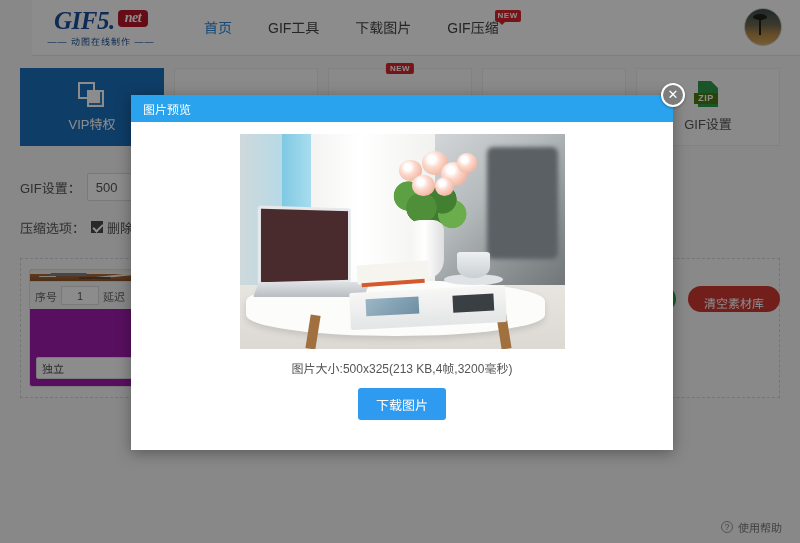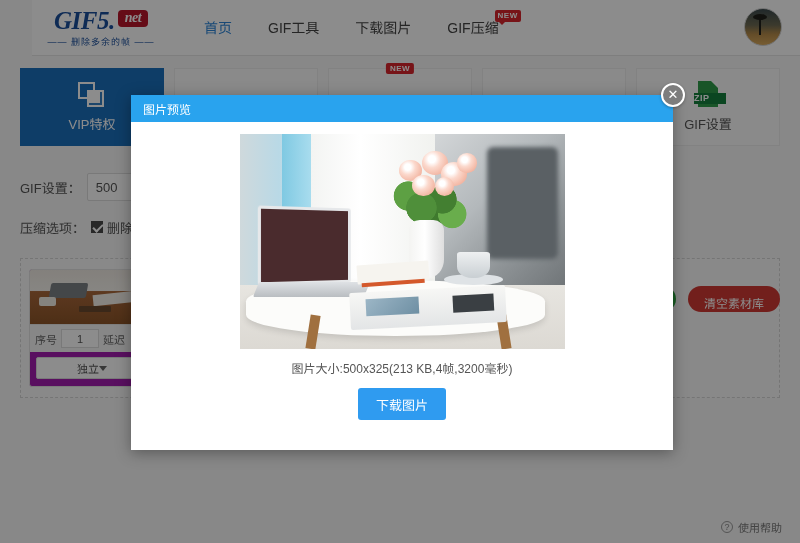--- a/index.html
+++ b/index.html
@@ -186,25 +186,26 @@
     background: #2e9b4a;
   }
   .ico-zip .fold {
     position: absolute; right: 5px; top: 0;
     width: 0; height: 0;
     border-top: 7px solid #ffffff;
     border-left: 7px solid transparent;
   }
   .ico-zip .zip-label {
     position: absolute; left: 1px; bottom: 5px;
-    width: 32px;
-    background: #15803d;
+    width: 24px;
+    background: #4d7c0f;
     color: #ffffff;
     font-size: 9px;
     font-weight: bold;
+    text-align: center;
     line-height: 11px;
     letter-spacing: 0.5px;
   }
   .card-new-badge {
     position: absolute;
     top: -6px; left: 50%;
     transform: translateX(-50%);
     background: #d9252c;
     color: #fff;
     font-size: 8px;
@@ -375,23 +376,24 @@
   }
   .sel {
     flex: 1;
     height: 22px;
     border: 1px solid #dcdcdc;
     background: #ffffff;
     font-size: 11px;
     color: #555;
     padding: 0 5px;
     display: flex; align-items: center;
-    justify-content: center;
+    justify-content: space-between;
     cursor: pointer;
     border-radius: 2px;
+    margin-top: 43px;
   }
   .sel .caret {
     width: 0; height: 0;
     border-left: 4px solid transparent;
     border-right: 4px solid transparent;
     border-top: 5px solid #666;
   }
   .trash {
     width: 14px; height: 15px;
     position: relative;
@@ -638,21 +640,21 @@
 
 <div id="page">
 
   <div id="header">
 
     <div id="logo">
       <div class="logo-main">
         <span>GIF5.</span>
         <span class="logo-net">net</span>
       </div>
-      <div class="logo-sub">—— 删除多余的帧 ——</div>
+      <div class="logo-sub">—— 动图在线制作 ——</div>
     </div>
 
     <div id="nav">
       <div class="nav-item active">
         <span>首页</span>
       </div>
       <div class="nav-item">
         <span>GIF工具</span>
       </div>
       <div class="nav-item">

